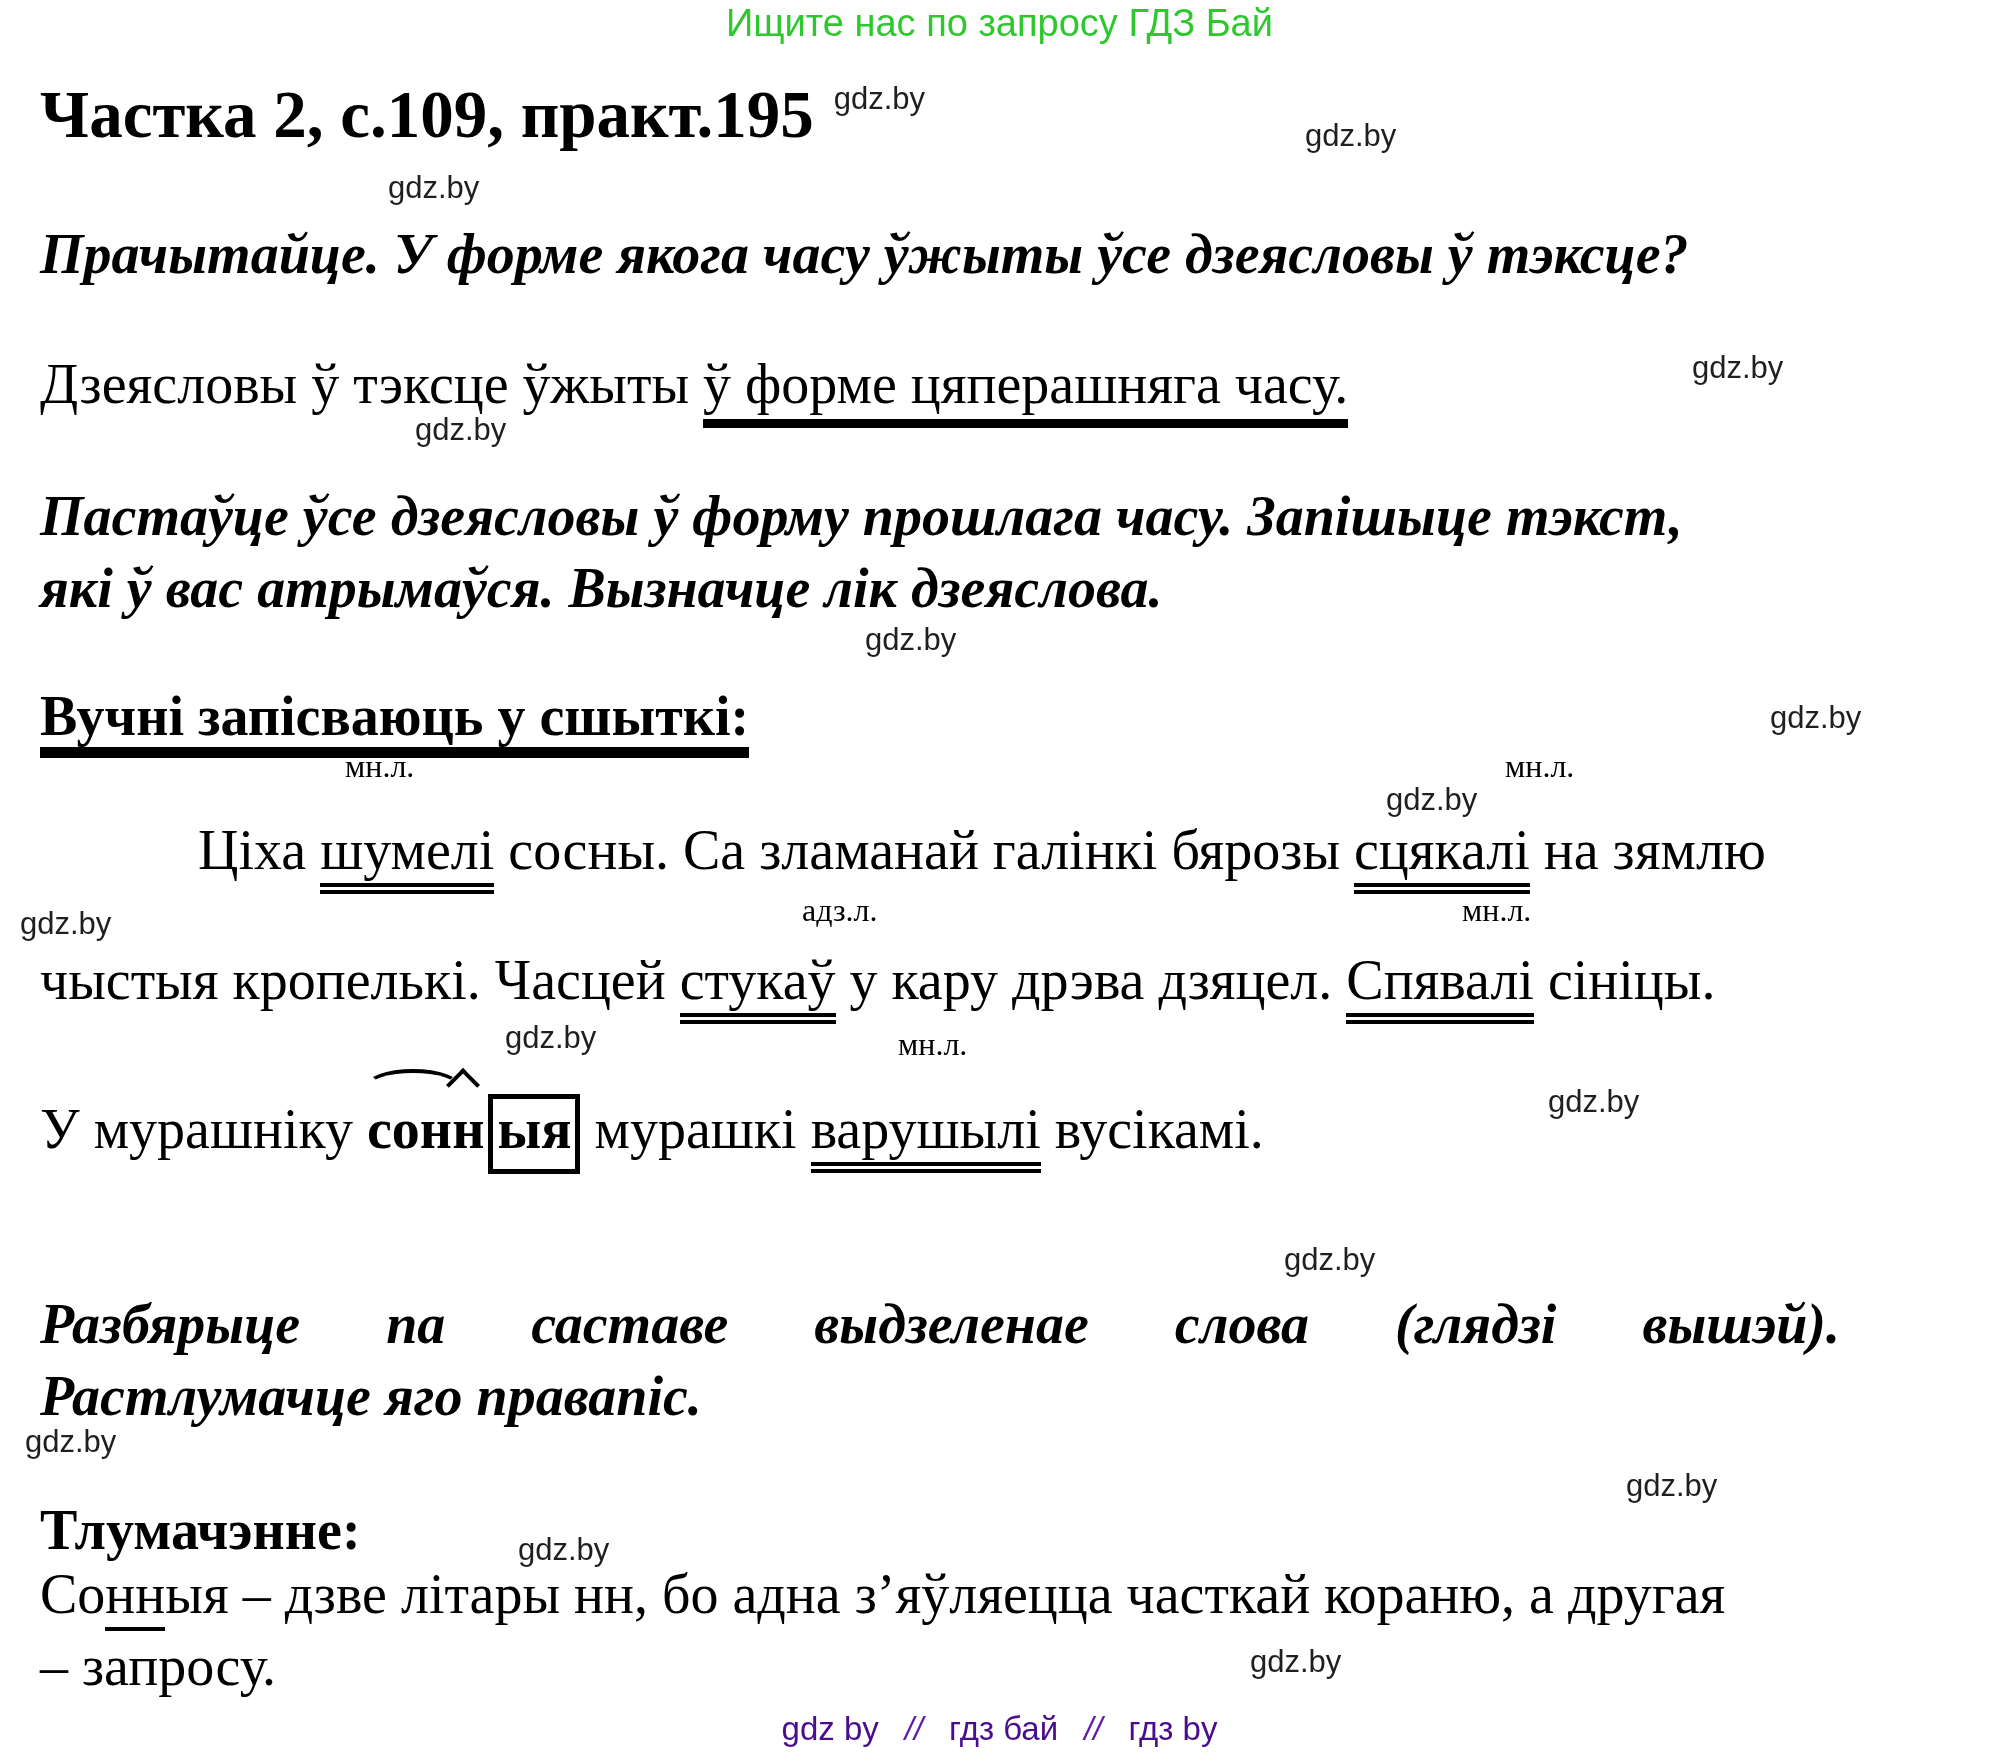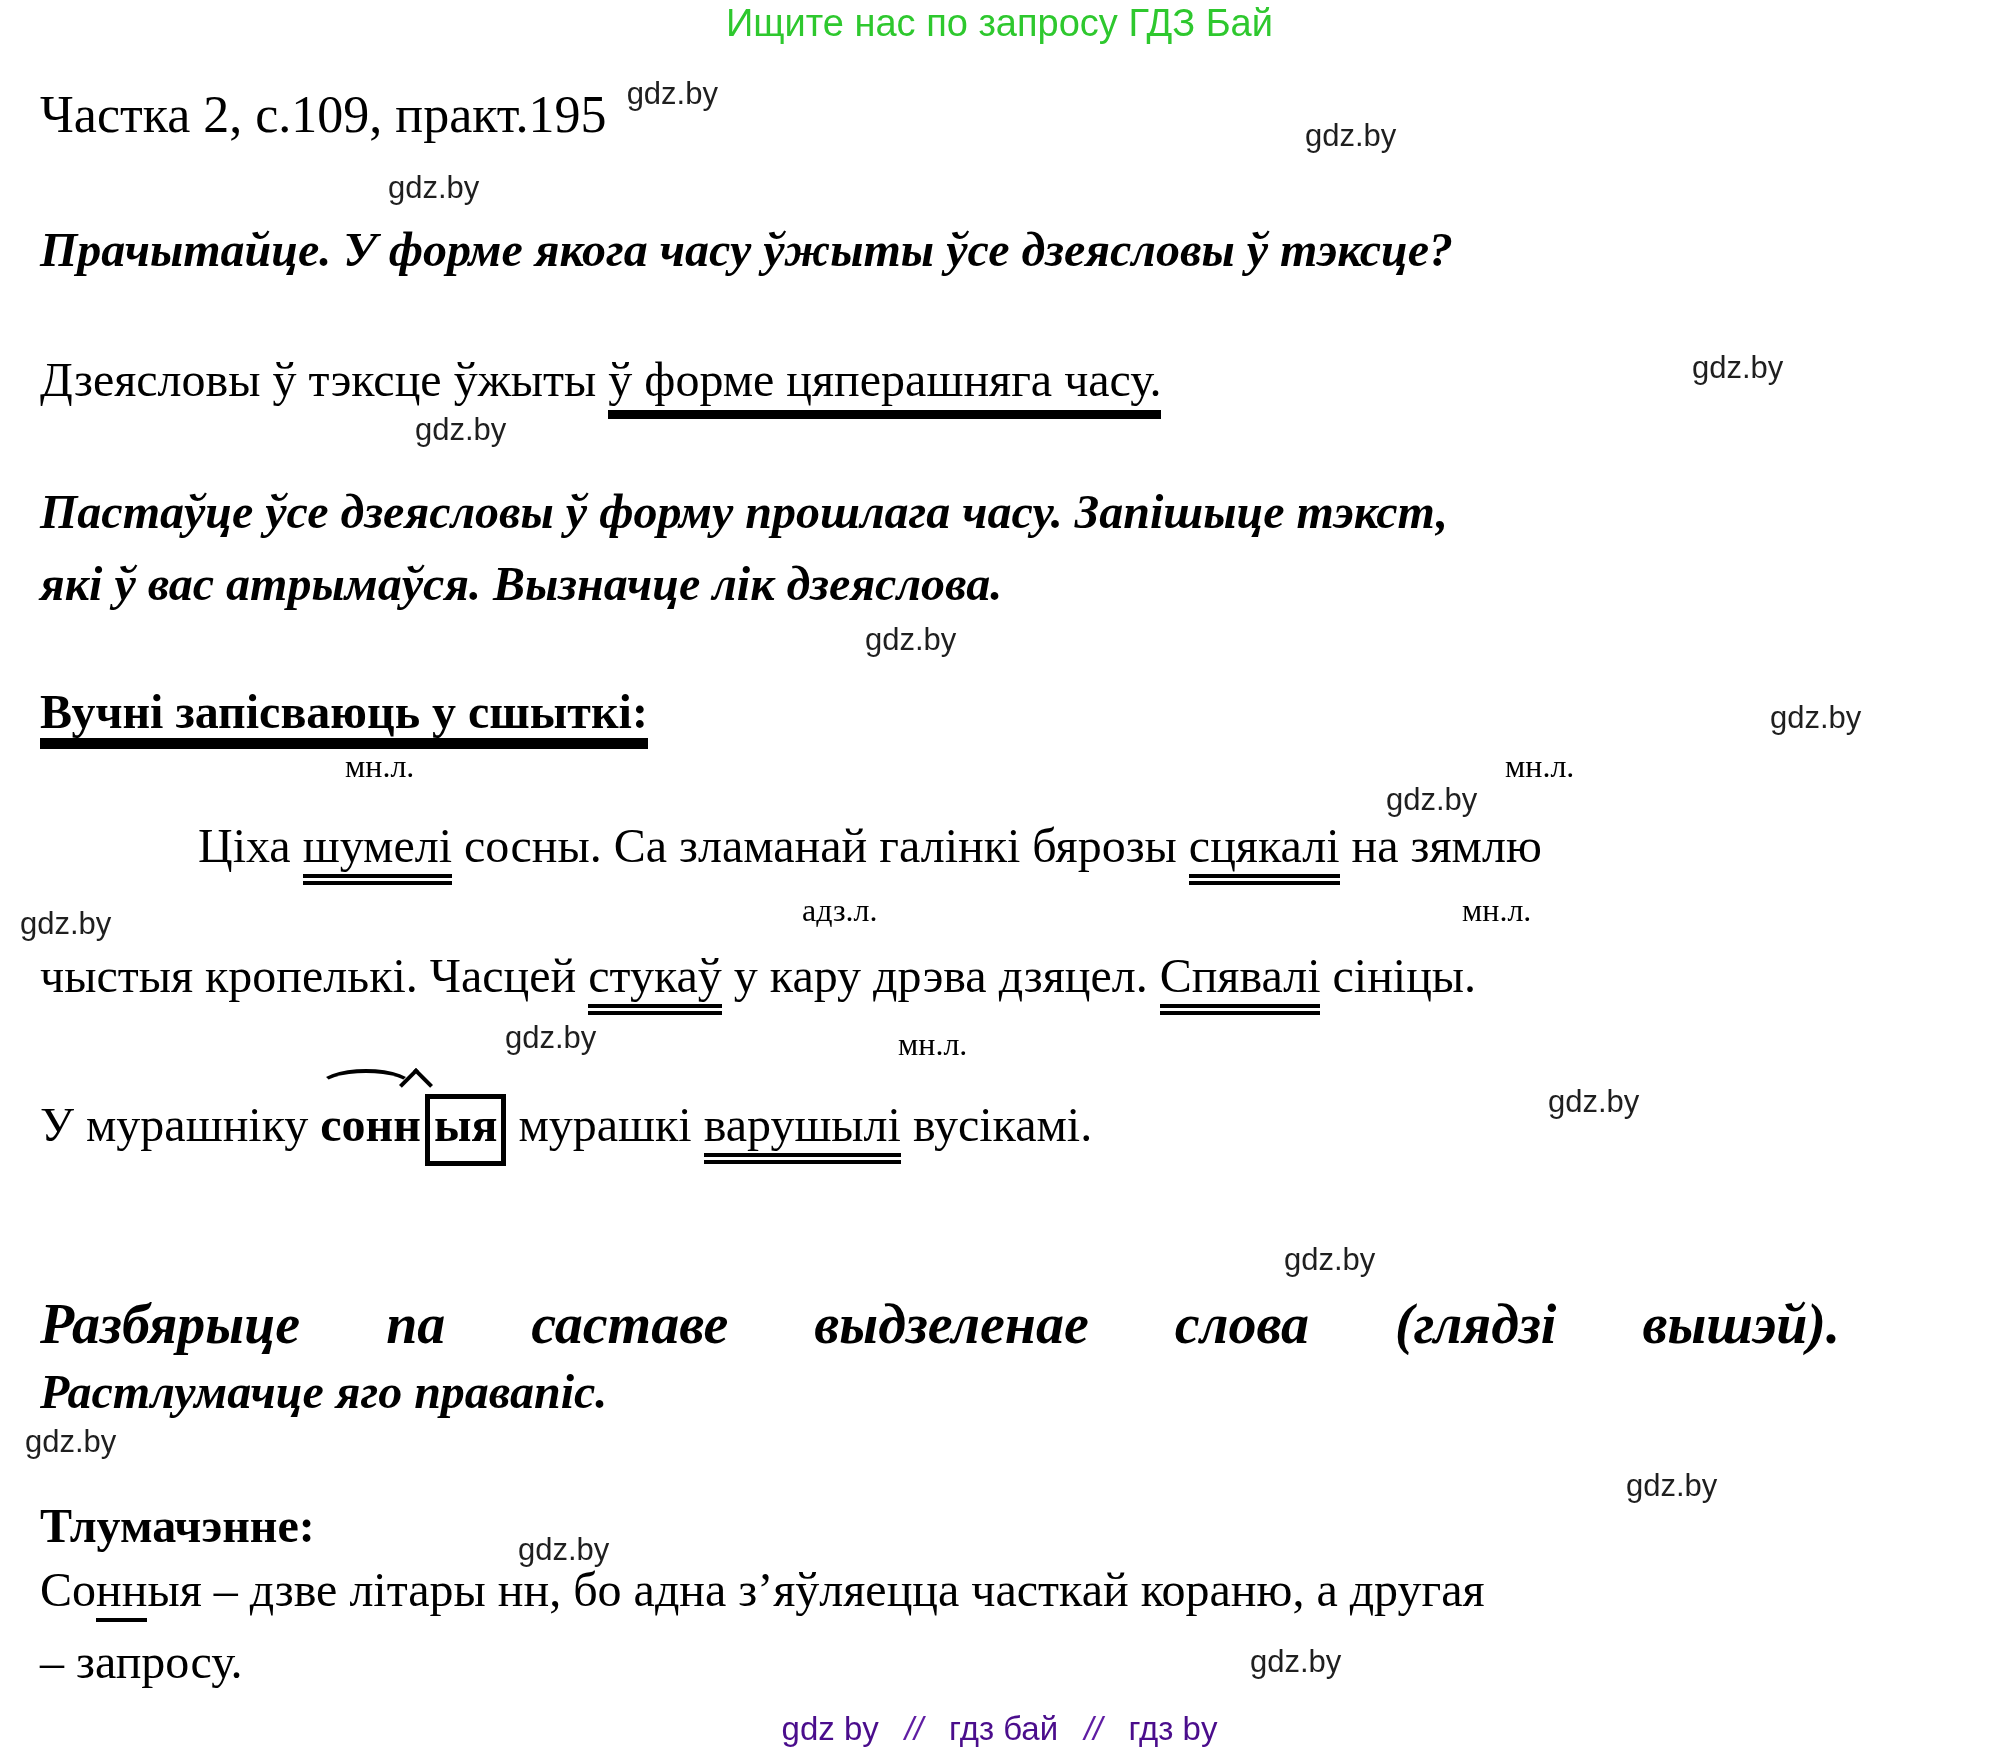--- a/index.html
+++ b/index.html
@@ -7,30 +7,30 @@
     position:relative; width:1999px; height:1757px;
     background:#ffffff; overflow:hidden;
     font-family:"Liberation Serif", serif; color:#000;
   }
   .promo {
     position:absolute; top:2px; left:0; width:100%;
     text-align:center; font-family:"Liberation Sans", sans-serif;
     font-size:38px; font-weight:400; color:#2ec82e; white-space:nowrap;
   }
   .titleرow, .title-row { position:absolute; left:40px; top:76px; white-space:nowrap; }
-  .title-text { font-size:52px; font-weight:normal; }
+  .title-text { font-size:67px; font-weight:bold; }
   .title-sup {
     font-family:"Liberation Sans", sans-serif; font-size:31px; color:#1f1f1f;
     vertical-align:28px; margin-left:20px; font-weight:normal;
   }
   .wm {
     position:absolute; font-family:"Liberation Sans", sans-serif;
     font-size:31px; color:#1f1f1f; white-space:nowrap;
   }
-  .line { position:absolute; font-size:48px; white-space:nowrap; }
+  .line { position:absolute; font-size:56px; white-space:nowrap; }
   .task { font-weight:bold; font-style:italic; }
   .u-thick { border-bottom:9px solid #000; padding-bottom:4px; }
   .h-head { font-weight:bold; }
   .verb { border-bottom:11px double #000; padding-bottom:2px; }
   .morph-label { position:absolute; font-size:32px; white-space:nowrap; }
   .justify-line {
     position:absolute; left:40px; width:1800px; display:flex;
     justify-content:space-between; font-size:56px;
     font-weight:bold; font-style:italic;
   }

